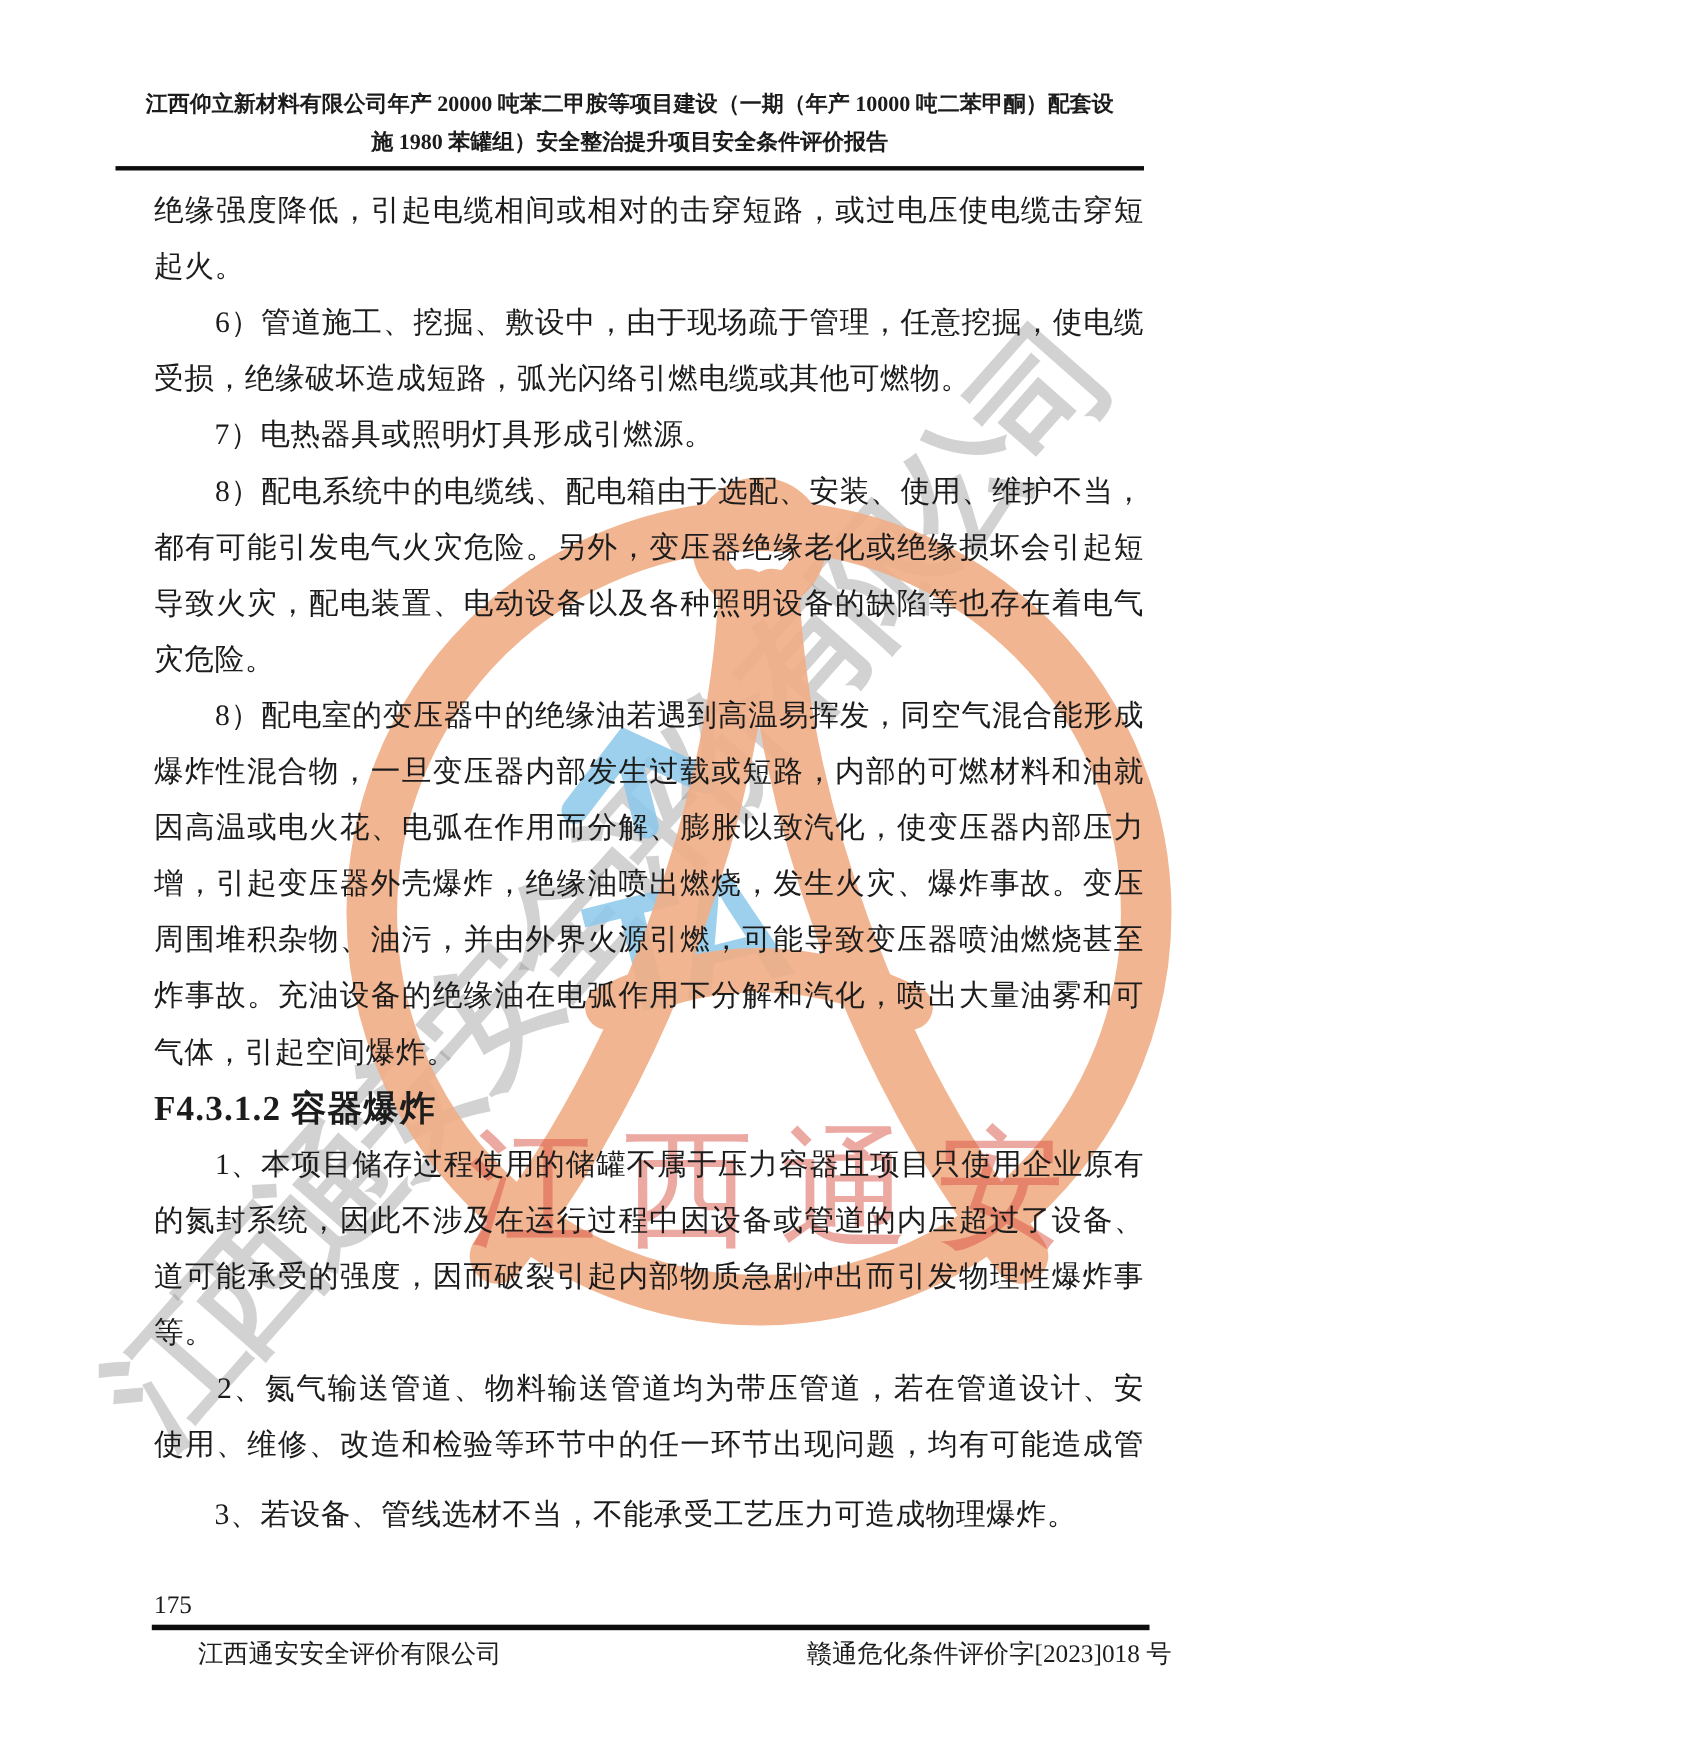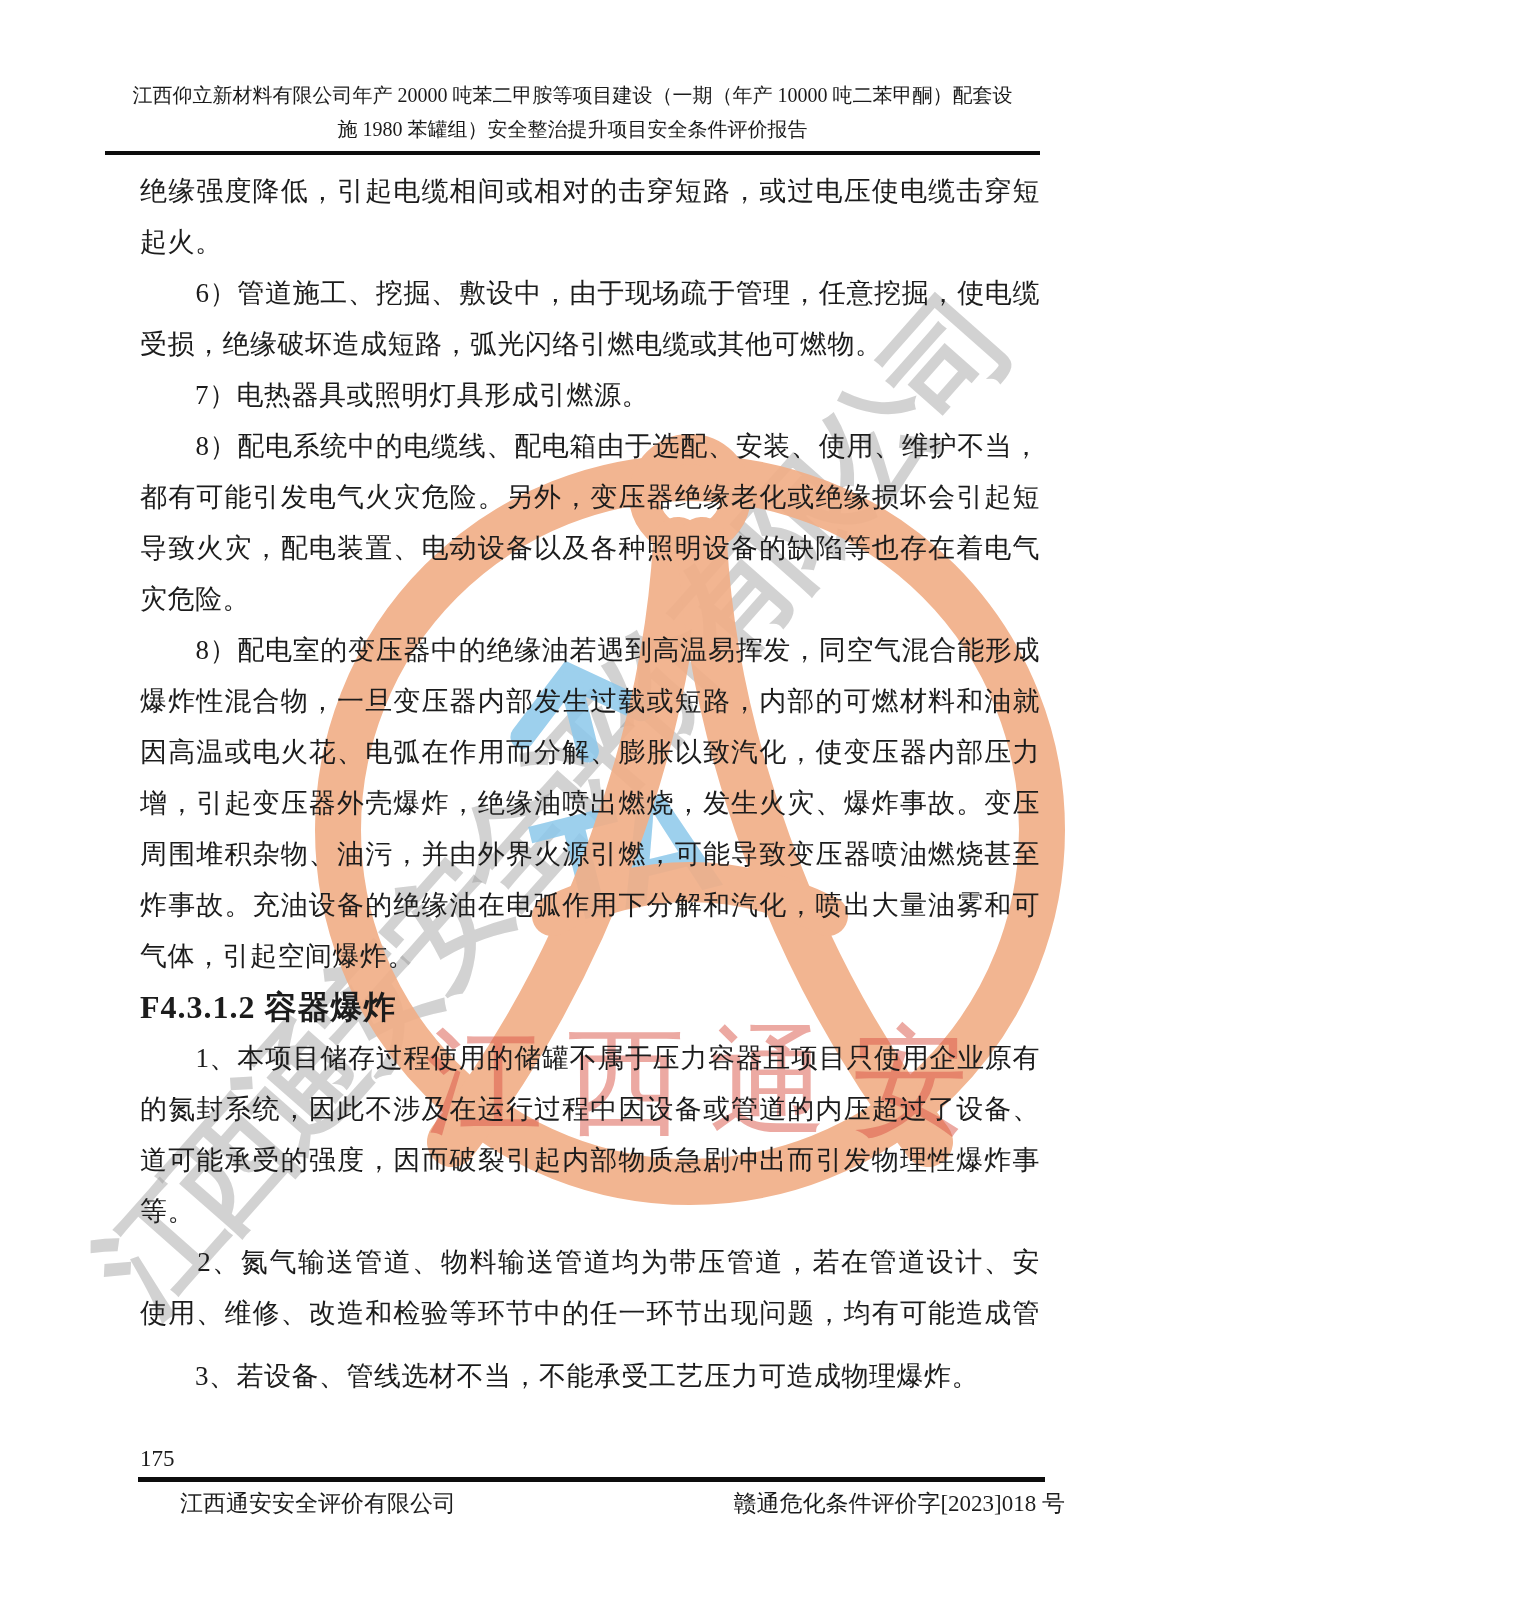--- a/index.html
+++ b/index.html
@@ -3,21 +3,21 @@
 <meta charset="utf-8">
 <style>
   html,body{margin:0;padding:0;background:#ffffff;}
   .page{
     position:relative; width:1530px; height:1600px; background:#ffffff;
     overflow:hidden; font-family:"Liberation Serif","DejaVu Serif",serif; color:#1c1c1c;
   }
   
   .header{
     position:absolute; left:105px; top:78px; width:935px;
-    text-align:center; font-size:20px; line-height:34px; color:#1b1b1b;
+    text-align:center; font-size:20px; line-height:34px; color:#1b1b1b;font-weight:bold;
   }
   .header-rule{
     position:absolute; left:105px; top:151px; width:935px; height:4px; background:#0d0d0d;
   }
   
   .body-col{
     position:absolute; left:140px; top:166px; width:900px; z-index:10;
   }
   .para{margin:0;}
   .line{

